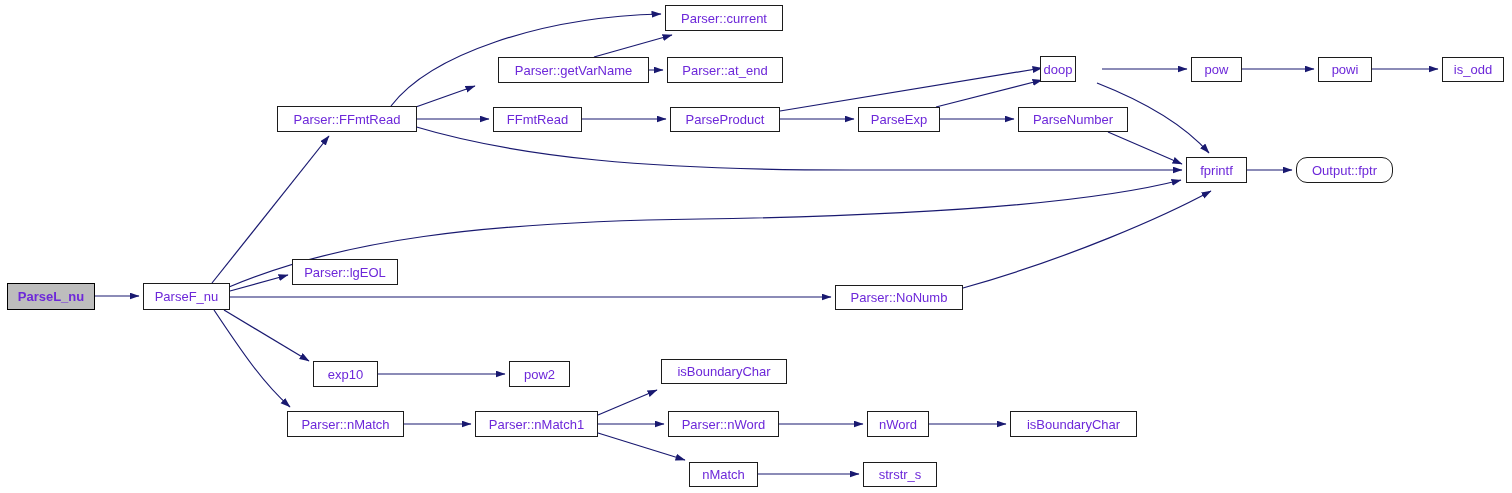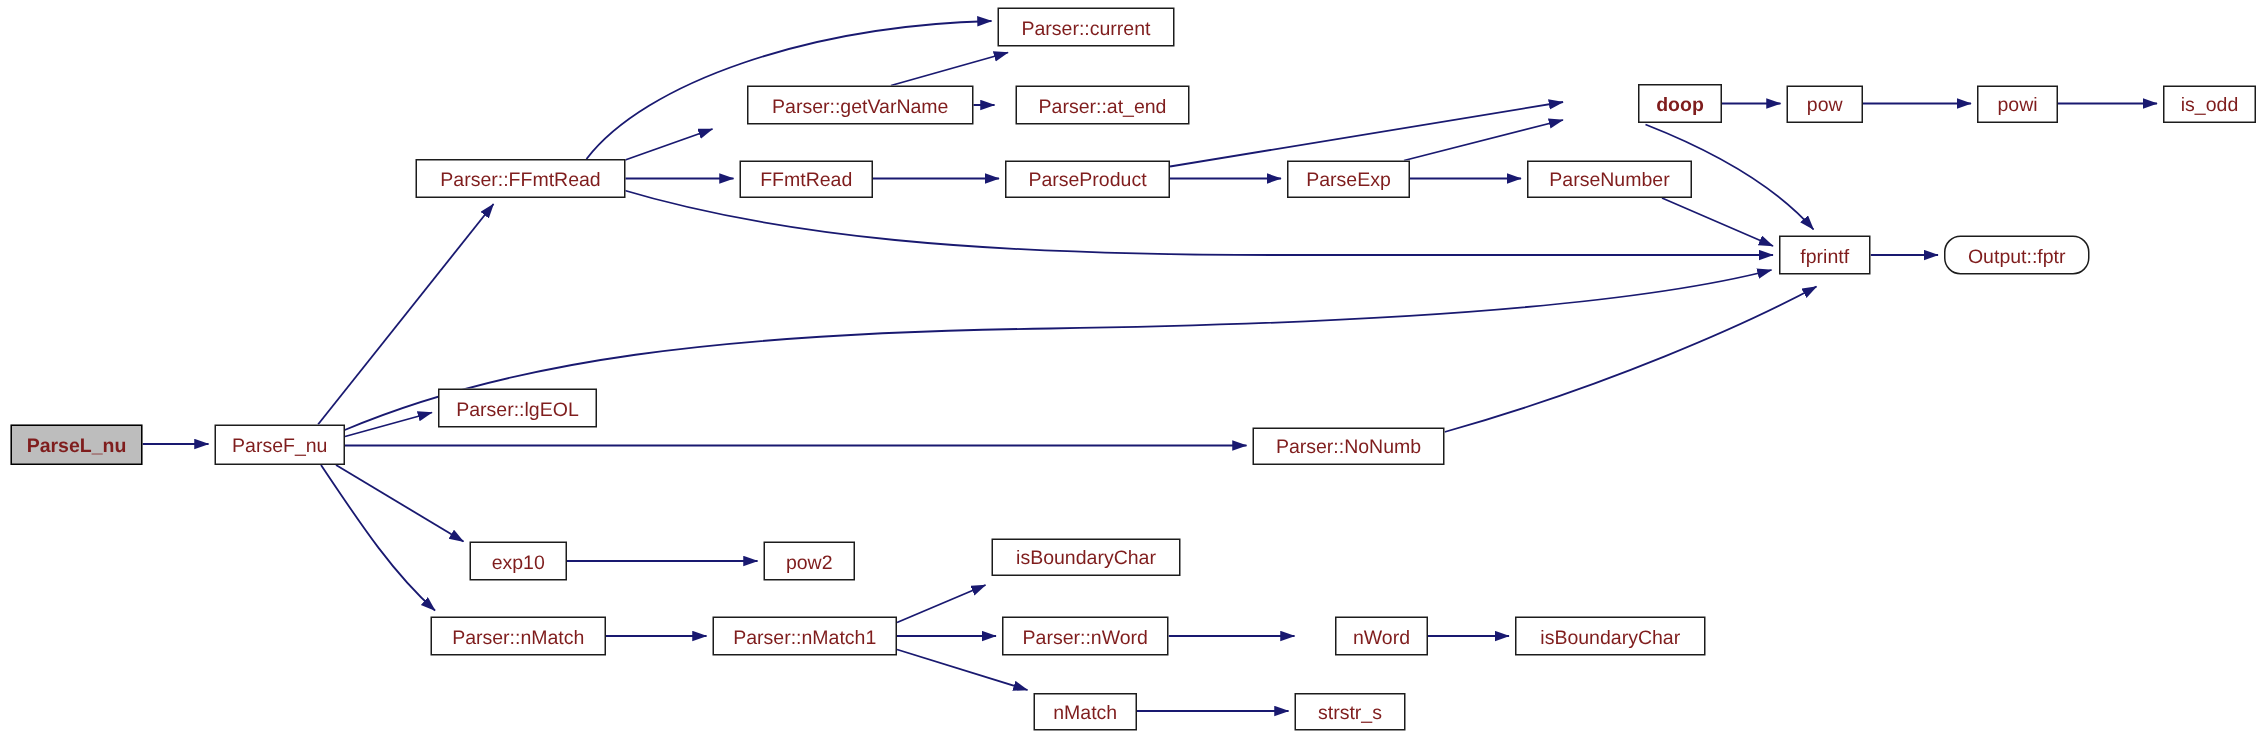--- a/index.html
+++ b/index.html
@@ -23,21 +23,21 @@
   }
   .node {
     position: absolute;
     box-sizing: border-box;
     background: #ffffff;
     border: 1px solid #1c1c1c;
     display: flex;
     align-items: center;
     justify-content: center;
     font-size: 13px;
-    color: #7f1d1d;
+    color: #6d28d9;
     white-space: nowrap;
     cursor: pointer;
     line-height: 1;
   }
   .node.highlight {
     background: #bdbdbd;
     border: 1.5px solid #000000;
     font-weight: bold;
   }
 </style>
@@ -86,37 +86,37 @@
         <path d="M 929,424 L 1006,424" fill="none" stroke="#191970" stroke-width="1.2" marker-end="url(#arrowhead)"></path>
         <path d="M 758,474 L 859,474" fill="none" stroke="#191970" stroke-width="1.2" marker-end="url(#arrowhead)"></path>
       </g>
   </svg>
   <div id="nodes">
       <div class="node highlight" style="left: 7px; top: 283px; width: 88px; height: 27px;">ParseL_nu</div>
       <div class="node" style="left: 143px; top: 283px; width: 87px; height: 27px; background: rgb(255, 255, 255);">ParseF_nu</div>
       <div class="node" style="left: 277px; top: 106px; width: 140px; height: 26px; background: rgb(255, 255, 255);">Parser::FFmtRead</div>
       <div class="node" style="left: 462px; top: 57px; width: 151px; height: 26px; background: rgb(255, 255, 255); margin-left: 36px;">Parser::getVarName</div>
       <div class="node" style="left: 665px; top: 5px; width: 118px; height: 26px; background: rgb(255, 255, 255);">Parser::current</div>
-      <div class="node" style="left: 667px; top: 57px; width: 116px; height: 26px; background: rgb(255, 255, 255); margin-left: 10px;">Parser::at_end</div>
+      <div class="node" style="left: 667px; top: 57px; width: 116px; height: 26px; background: rgb(255, 255, 255);">Parser::at_end</div>
       <div class="node" style="left: 493px; top: 107px; width: 89px; height: 25px; background: rgb(255, 255, 255);">FFmtRead</div>
       <div class="node" style="left: 670px; top: 107px; width: 110px; height: 25px; background: rgb(255, 255, 255);">ParseProduct</div>
       <div class="node" style="left: 858px; top: 107px; width: 82px; height: 25px; background: rgb(255, 255, 255);">ParseExp</div>
       <div class="node" style="left: 1018px; top: 107px; width: 110px; height: 25px; background: rgb(255, 255, 255);">ParseNumber</div>
-      <div class="node" style="left: 1092px; top: 56px; width: 56px; height: 26px; background: rgb(255, 255, 255); font-weight: bold;">doop</div>
+      <div class="node" style="left: 1040px; top: 56px; width: 36px; height: 26px; background: rgb(255, 255, 255);">doop</div>
       <div class="node" style="left: 1191px; top: 57px; width: 51px; height: 25px; background: rgb(255, 255, 255);">pow</div>
       <div class="node" style="left: 1318px; top: 57px; width: 54px; height: 25px; background: rgb(255, 255, 255);">powi</div>
       <div class="node" style="left: 1442px; top: 57px; width: 62px; height: 25px; background: rgb(255, 255, 255);">is_odd</div>
       <div class="node" style="left: 1186px; top: 157px; width: 61px; height: 26px; background: rgb(255, 255, 255);">fprintf</div>
       <div class="node" style="left: 1296px; top: 157px; width: 97px; height: 26px; background: rgb(255, 255, 255); border-radius: 11px;">Output::fptr</div>
       <div class="node" style="left: 292px; top: 259px; width: 106px; height: 26px; background: rgb(255, 255, 255);">Parser::lgEOL</div>
       <div class="node" style="left: 835px; top: 285px; width: 128px; height: 25px; background: rgb(255, 255, 255);">Parser::NoNumb</div>
       <div class="node" style="left: 313px; top: 361px; width: 65px; height: 26px; background: rgb(255, 255, 255);">exp10</div>
       <div class="node" style="left: 509px; top: 361px; width: 61px; height: 26px; background: rgb(255, 255, 255);">pow2</div>
       <div class="node" style="left: 287px; top: 411px; width: 117px; height: 26px; background: rgb(255, 255, 255);">Parser::nMatch</div>
       <div class="node" style="left: 475px; top: 411px; width: 123px; height: 26px; background: rgb(255, 255, 255);">Parser::nMatch1</div>
       <div class="node" style="left: 661px; top: 359px; width: 126px; height: 25px; background: rgb(255, 255, 255);">isBoundaryChar</div>
       <div class="node" style="left: 668px; top: 411px; width: 111px; height: 26px; background: rgb(255, 255, 255);">Parser::nWord</div>
-      <div class="node" style="left: 867px; top: 411px; width: 62px; height: 26px; background: rgb(255, 255, 255); margin-left: 23px;">nWord</div>
+      <div class="node" style="left: 867px; top: 411px; width: 62px; height: 26px; background: rgb(255, 255, 255);">nWord</div>
       <div class="node" style="left: 1010px; top: 411px; width: 127px; height: 26px; background: rgb(255, 255, 255);">isBoundaryChar</div>
       <div class="node" style="left: 689px; top: 462px; width: 69px; height: 25px; background: rgb(255, 255, 255);">nMatch</div>
       <div class="node" style="left: 863px; top: 462px; width: 74px; height: 25px; background: rgb(255, 255, 255);">strstr_s</div>
     </div>
 </div>
 
 </body></html>

